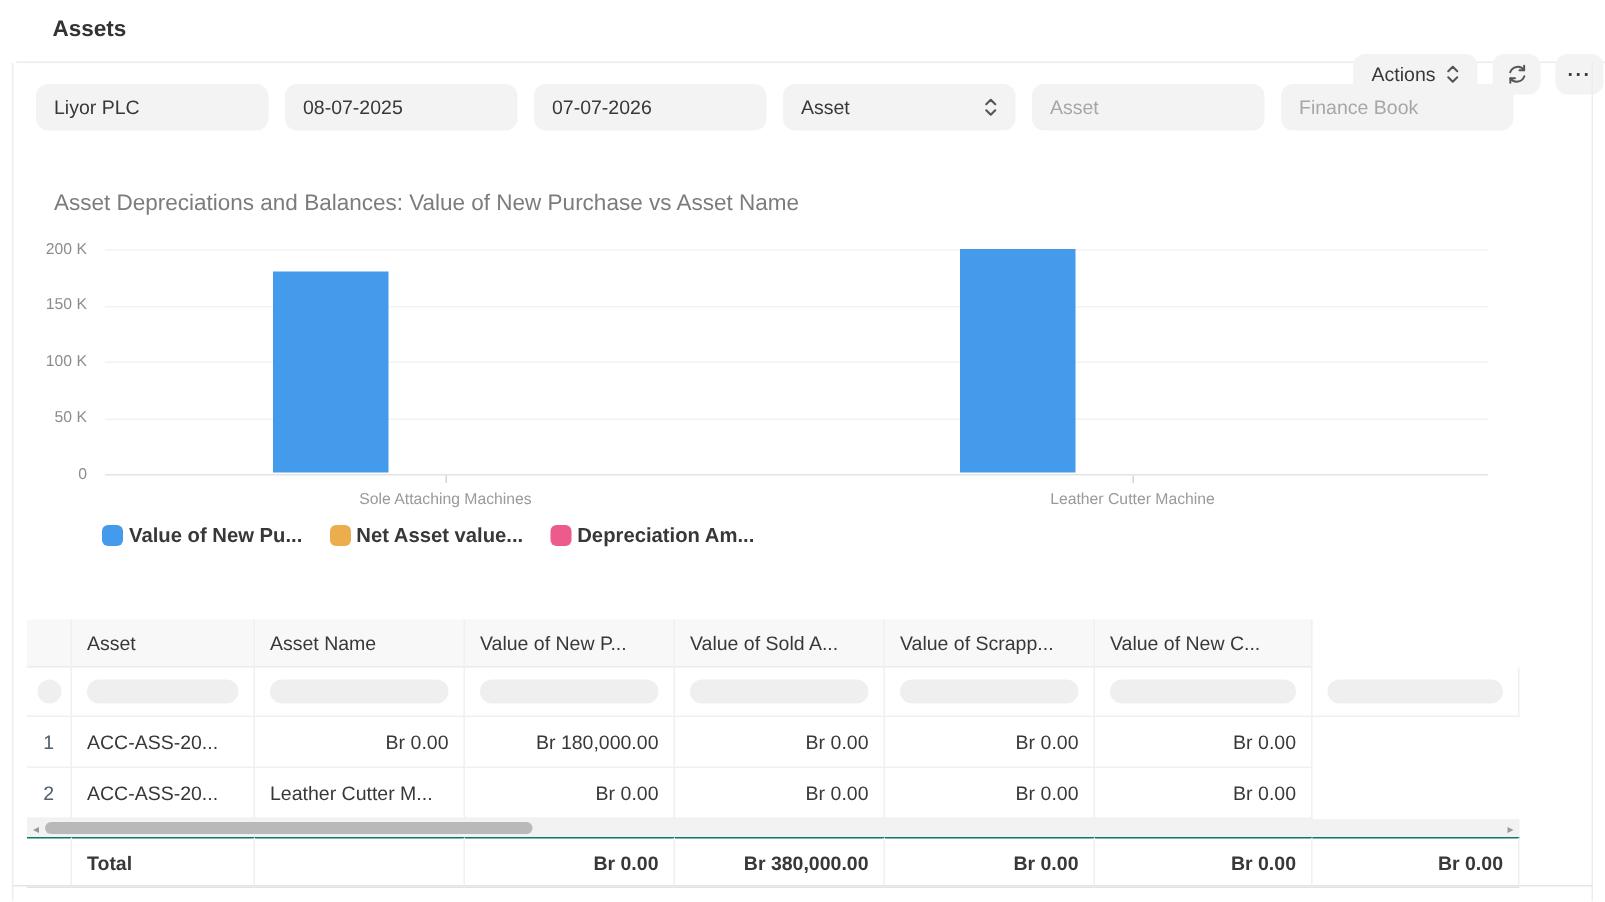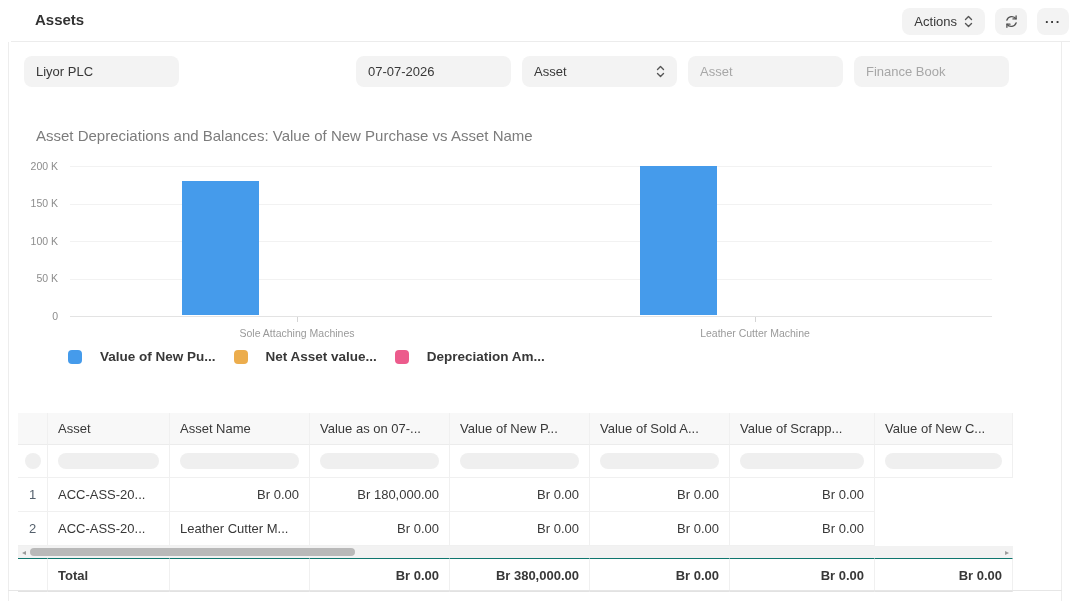--- a/index.html
+++ b/index.html
@@ -7,21 +7,21 @@
     font-family: "Liberation Sans", sans-serif; }
   .page { position: relative; width: 1070px; height: 601px; }
 
   
   .page-head { position: absolute; left: 11px; top: 0; width: 1070px; height: 42px;
     border-bottom: 1px solid #ECECEC; background: #fff; }
   .page-title { position: absolute; left: 24px; top: 11px; font-size: 15px; font-weight: 700; color: #333; }
   .head-actions { position: absolute; right: 12px; top: 8px; display: flex; gap: 10px; align-items: center; }
   .btn { background: #F3F3F3; border: none; border-radius: 8px; height: 27px;
     display: inline-flex; align-items: center; justify-content: center; gap: 7px;
-    font-size: 13px; color: #383838; cursor: pointer; font-family: inherit; }
+    font-size: 13px; color: #383838; cursor: pointer; font-family: inherit; margin-top: 28px; }
   .btn-actions { padding: 0 12px; font-weight: 500; }
   .btn-icon { width: 32px; }
   .dots { font-weight: 700; letter-spacing: 1px; color: #383838; font-size: 13px; }
 
   
   .filters { position: absolute; left: 0; top: 56px; width: 1070px; height: 32px; }
   .pill { position: absolute; top: 0; width: 155px; height: 31px; background: #F3F3F3;
     border: none; border-radius: 8px; padding: 0 12px; font-size: 13px; color: #383838;
     font-family: inherit; display: flex; align-items: center; }
   .pill input { border: none; background: transparent; width: 100%; font: inherit; color: #383838; outline: none; }
@@ -31,21 +31,21 @@
   
   .chart-title { position: absolute; left: 36px; top: 127px; font-size: 15px; color: #7C7C7C; }
   .ytick { position: absolute; width: 44px; text-align: right; font-size: 10.5px; color: #8d8d8d; }
   .plot { position: absolute; left: 70px; top: 166px; width: 922px; height: 150px; }
   .gridline { position: absolute; left: 0; width: 922px; height: 1px; background: #F2F2F2; }
   .baseline { position: absolute; left: 0; top: 150px; width: 922px; height: 1px; background: #E3E3E3; }
   .bar { position: absolute; bottom: 1px; }
   .xtick-mark { position: absolute; top: 151px; width: 1px; height: 5px; background: #D5D5D5; }
   .xlabel { position: absolute; top: 161px; transform: translateX(-50%); font-size: 10.5px; color: #9A9A9A; white-space: nowrap; }
   .legend { position: absolute; left: 68px; top: 349px; display: flex; gap: 18px; align-items: center; }
-  .legend-item { display: flex; align-items: center; gap: 18px; }
+  .legend-item { display: flex; align-items: center; gap: 4px; }
   .legend-swatch { width: 14px; height: 14px; border-radius: 4px; }
   .legend-label { font-size: 13.5px; font-weight: 700; color: #383838; }
 
   
   .dt { position: absolute; left: 18px; top: 413px; width: 995px; }
   .dt-row { display: grid; grid-template-columns: 30px 122px 140px 140px 140px 140px 145px 138px; }
   .dt-cell { border-right: 1px solid #F0F0F0; border-bottom: 1px solid #F0F0F0;
     font-size: 13px; color: #383838; display: flex; align-items: center; padding: 0 10px;
     white-space: nowrap; overflow: hidden; }
   .dt-head .dt-cell { background: #F8F8F8; height: 32px; color: #383838; border-bottom: 1px solid #ECECEC; }
@@ -106,20 +106,23 @@
     </div>
   </div>
 
   <div class="edge-left"></div>
   <div class="edge-right"></div>
 
   <div class="filters">
     <div class="pill" style="left:24px">
       <span>Liyor PLC</span>
     </div>
+    <div class="pill" style="left:190px">
+      <span>08-07-2025</span>
+    </div>
     <div class="pill" style="left:356px">
       <span>07-07-2026</span>
     </div>
     <div class="pill pill-select" style="left:522px">
       <span>Asset</span>
       <span>
         <svg class="icon" width="9" height="13" viewBox="0 0 9 13" fill="none" stroke="#555" stroke-width="1.4" stroke-linecap="round" stroke-linejoin="round">
           <polyline points="1.5,4.5 4.5,1.5 7.5,4.5"></polyline>
             <polyline points="1.5,8.5 4.5,11.5 7.5,8.5"></polyline>
         </svg>
@@ -172,21 +175,20 @@
       </div>
     </div>
   </div>
 
   <div class="dt">
 
     <div class="dt-row dt-head">
       <div class="dt-cell idx-cell"></div>
       <div class="dt-cell">Asset</div>
       <div class="dt-cell">Asset Name</div>
-      <div class="dt-cell">Value as on 07-...</div>
       <div class="dt-cell">Value of New P...</div>
       <div class="dt-cell">Value of Sold A...</div>
       <div class="dt-cell">Value of Scrapp...</div>
       <div class="dt-cell">Value of New C...</div>
     </div>
 
     <div class="dt-row dt-filter">
       <div class="dt-cell idx-cell">
           <span class="filter-dot"></span>
         </div>

